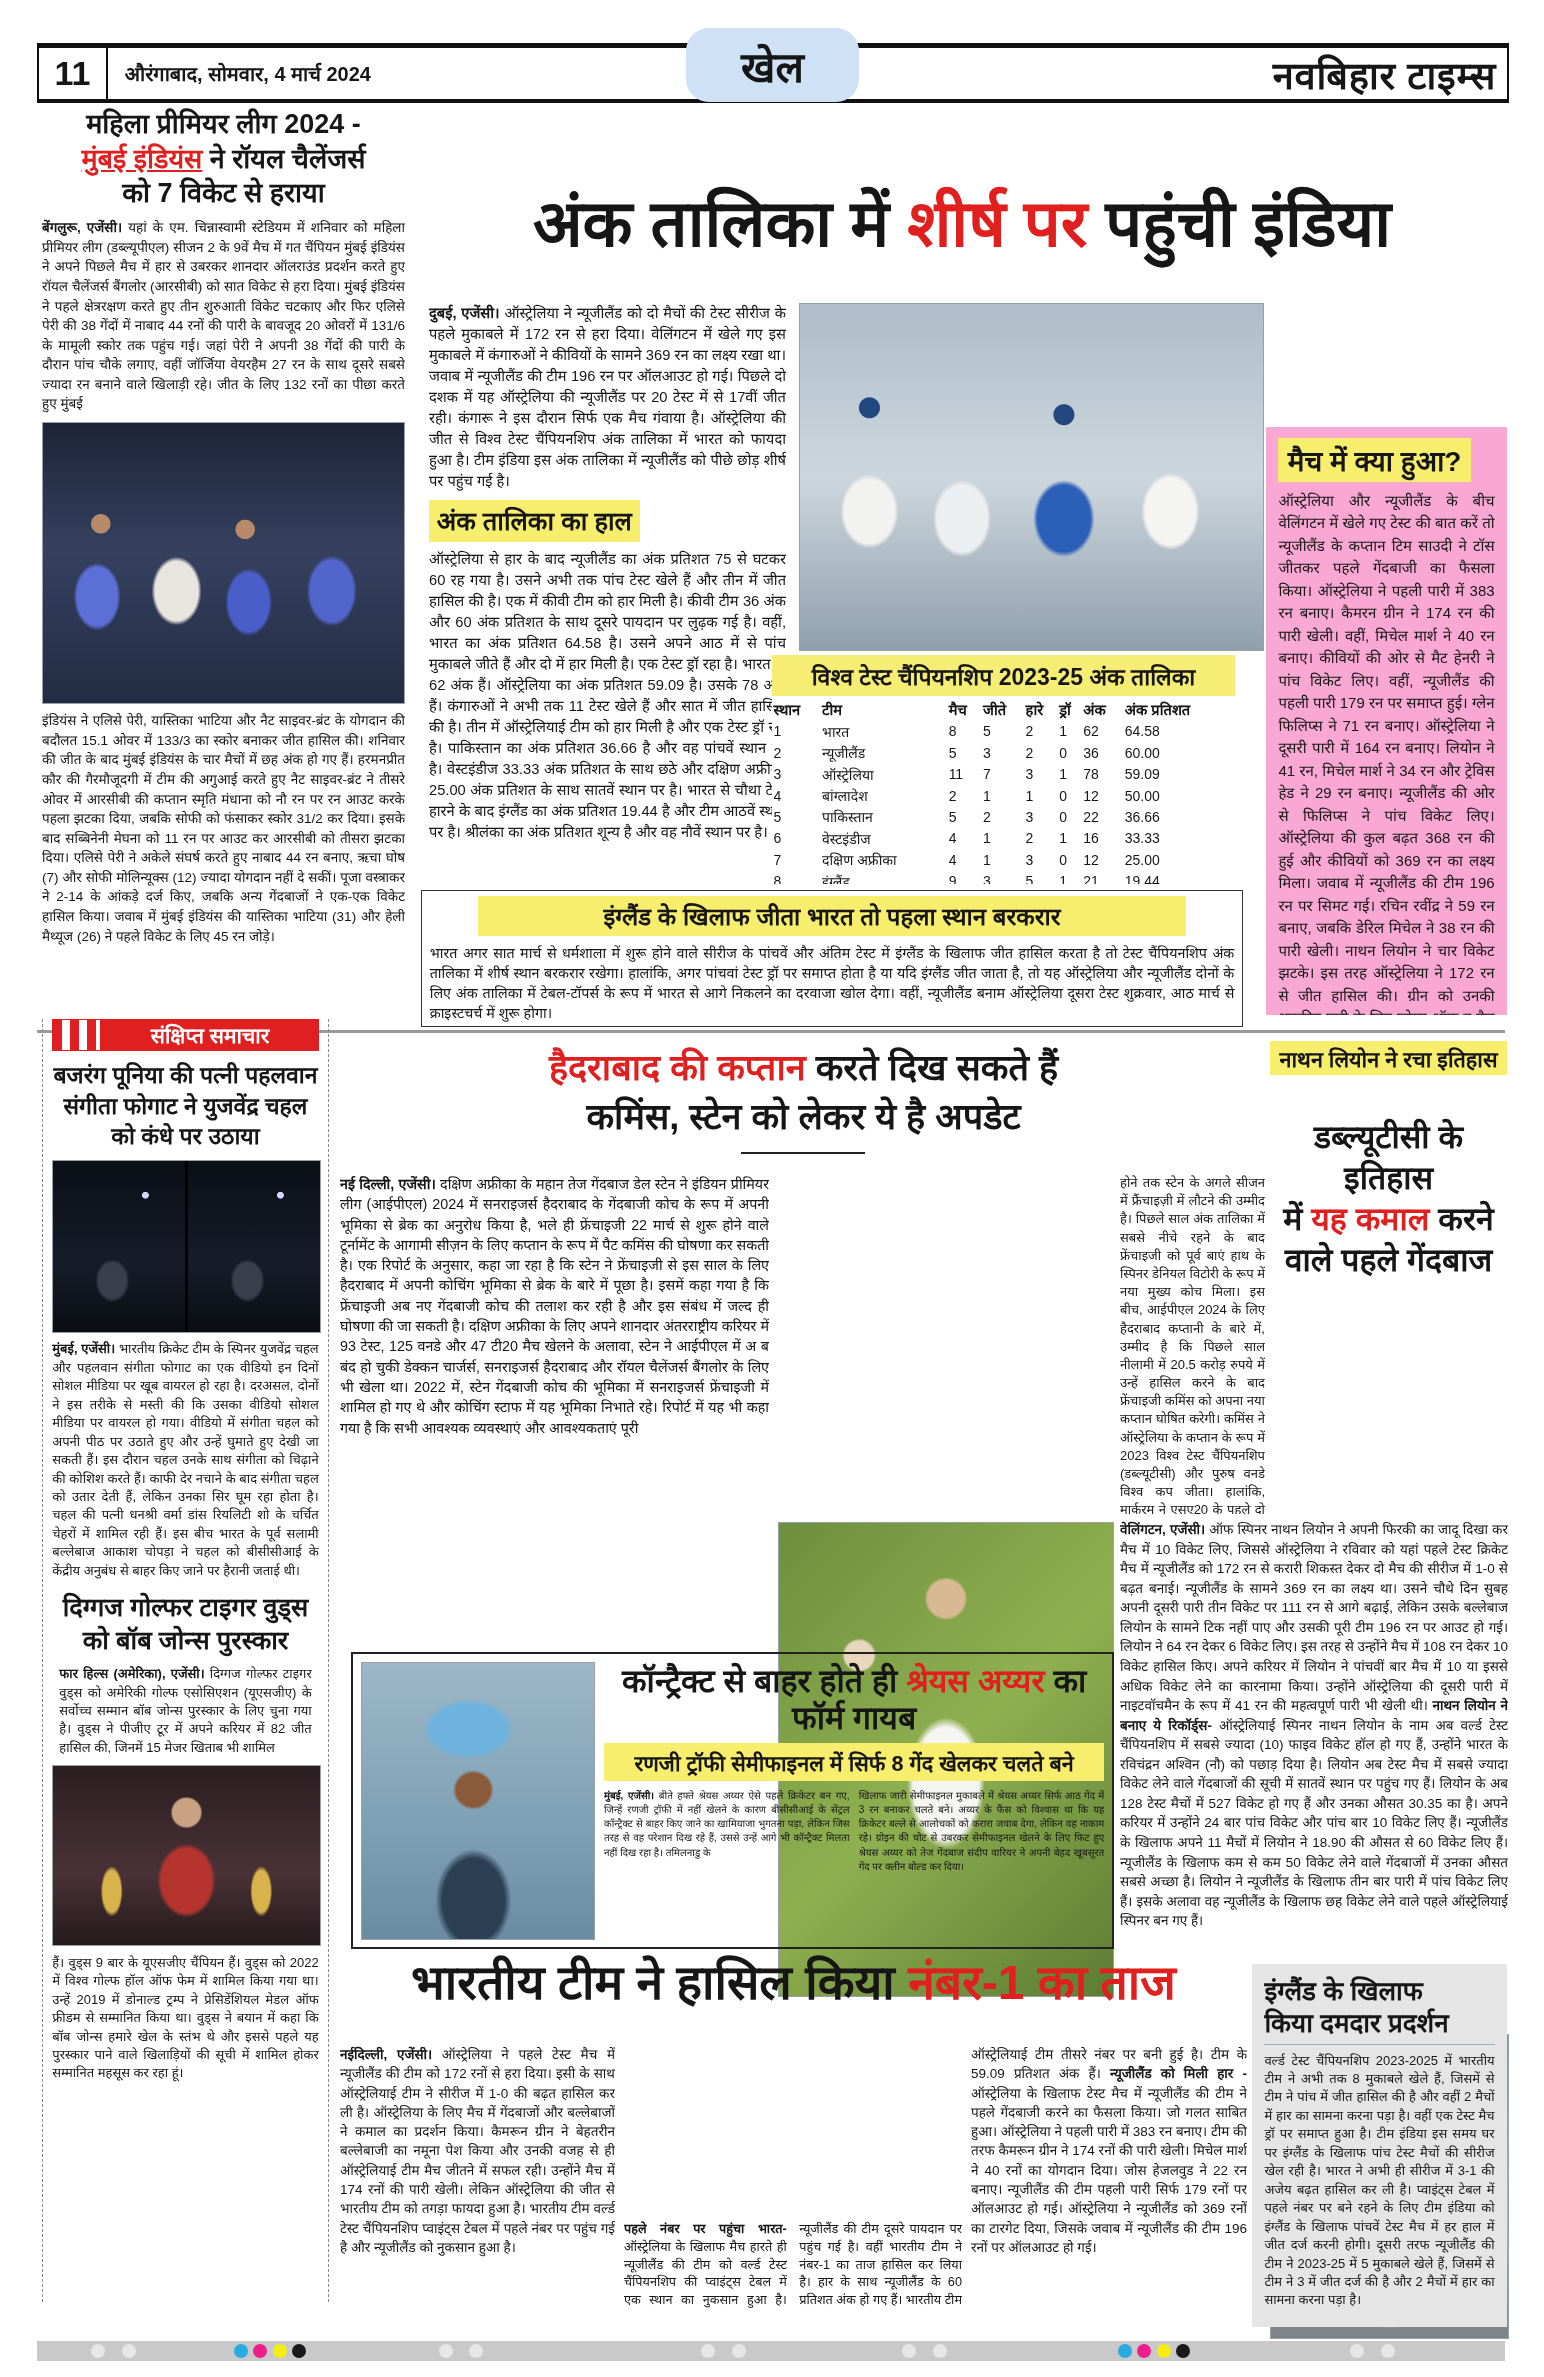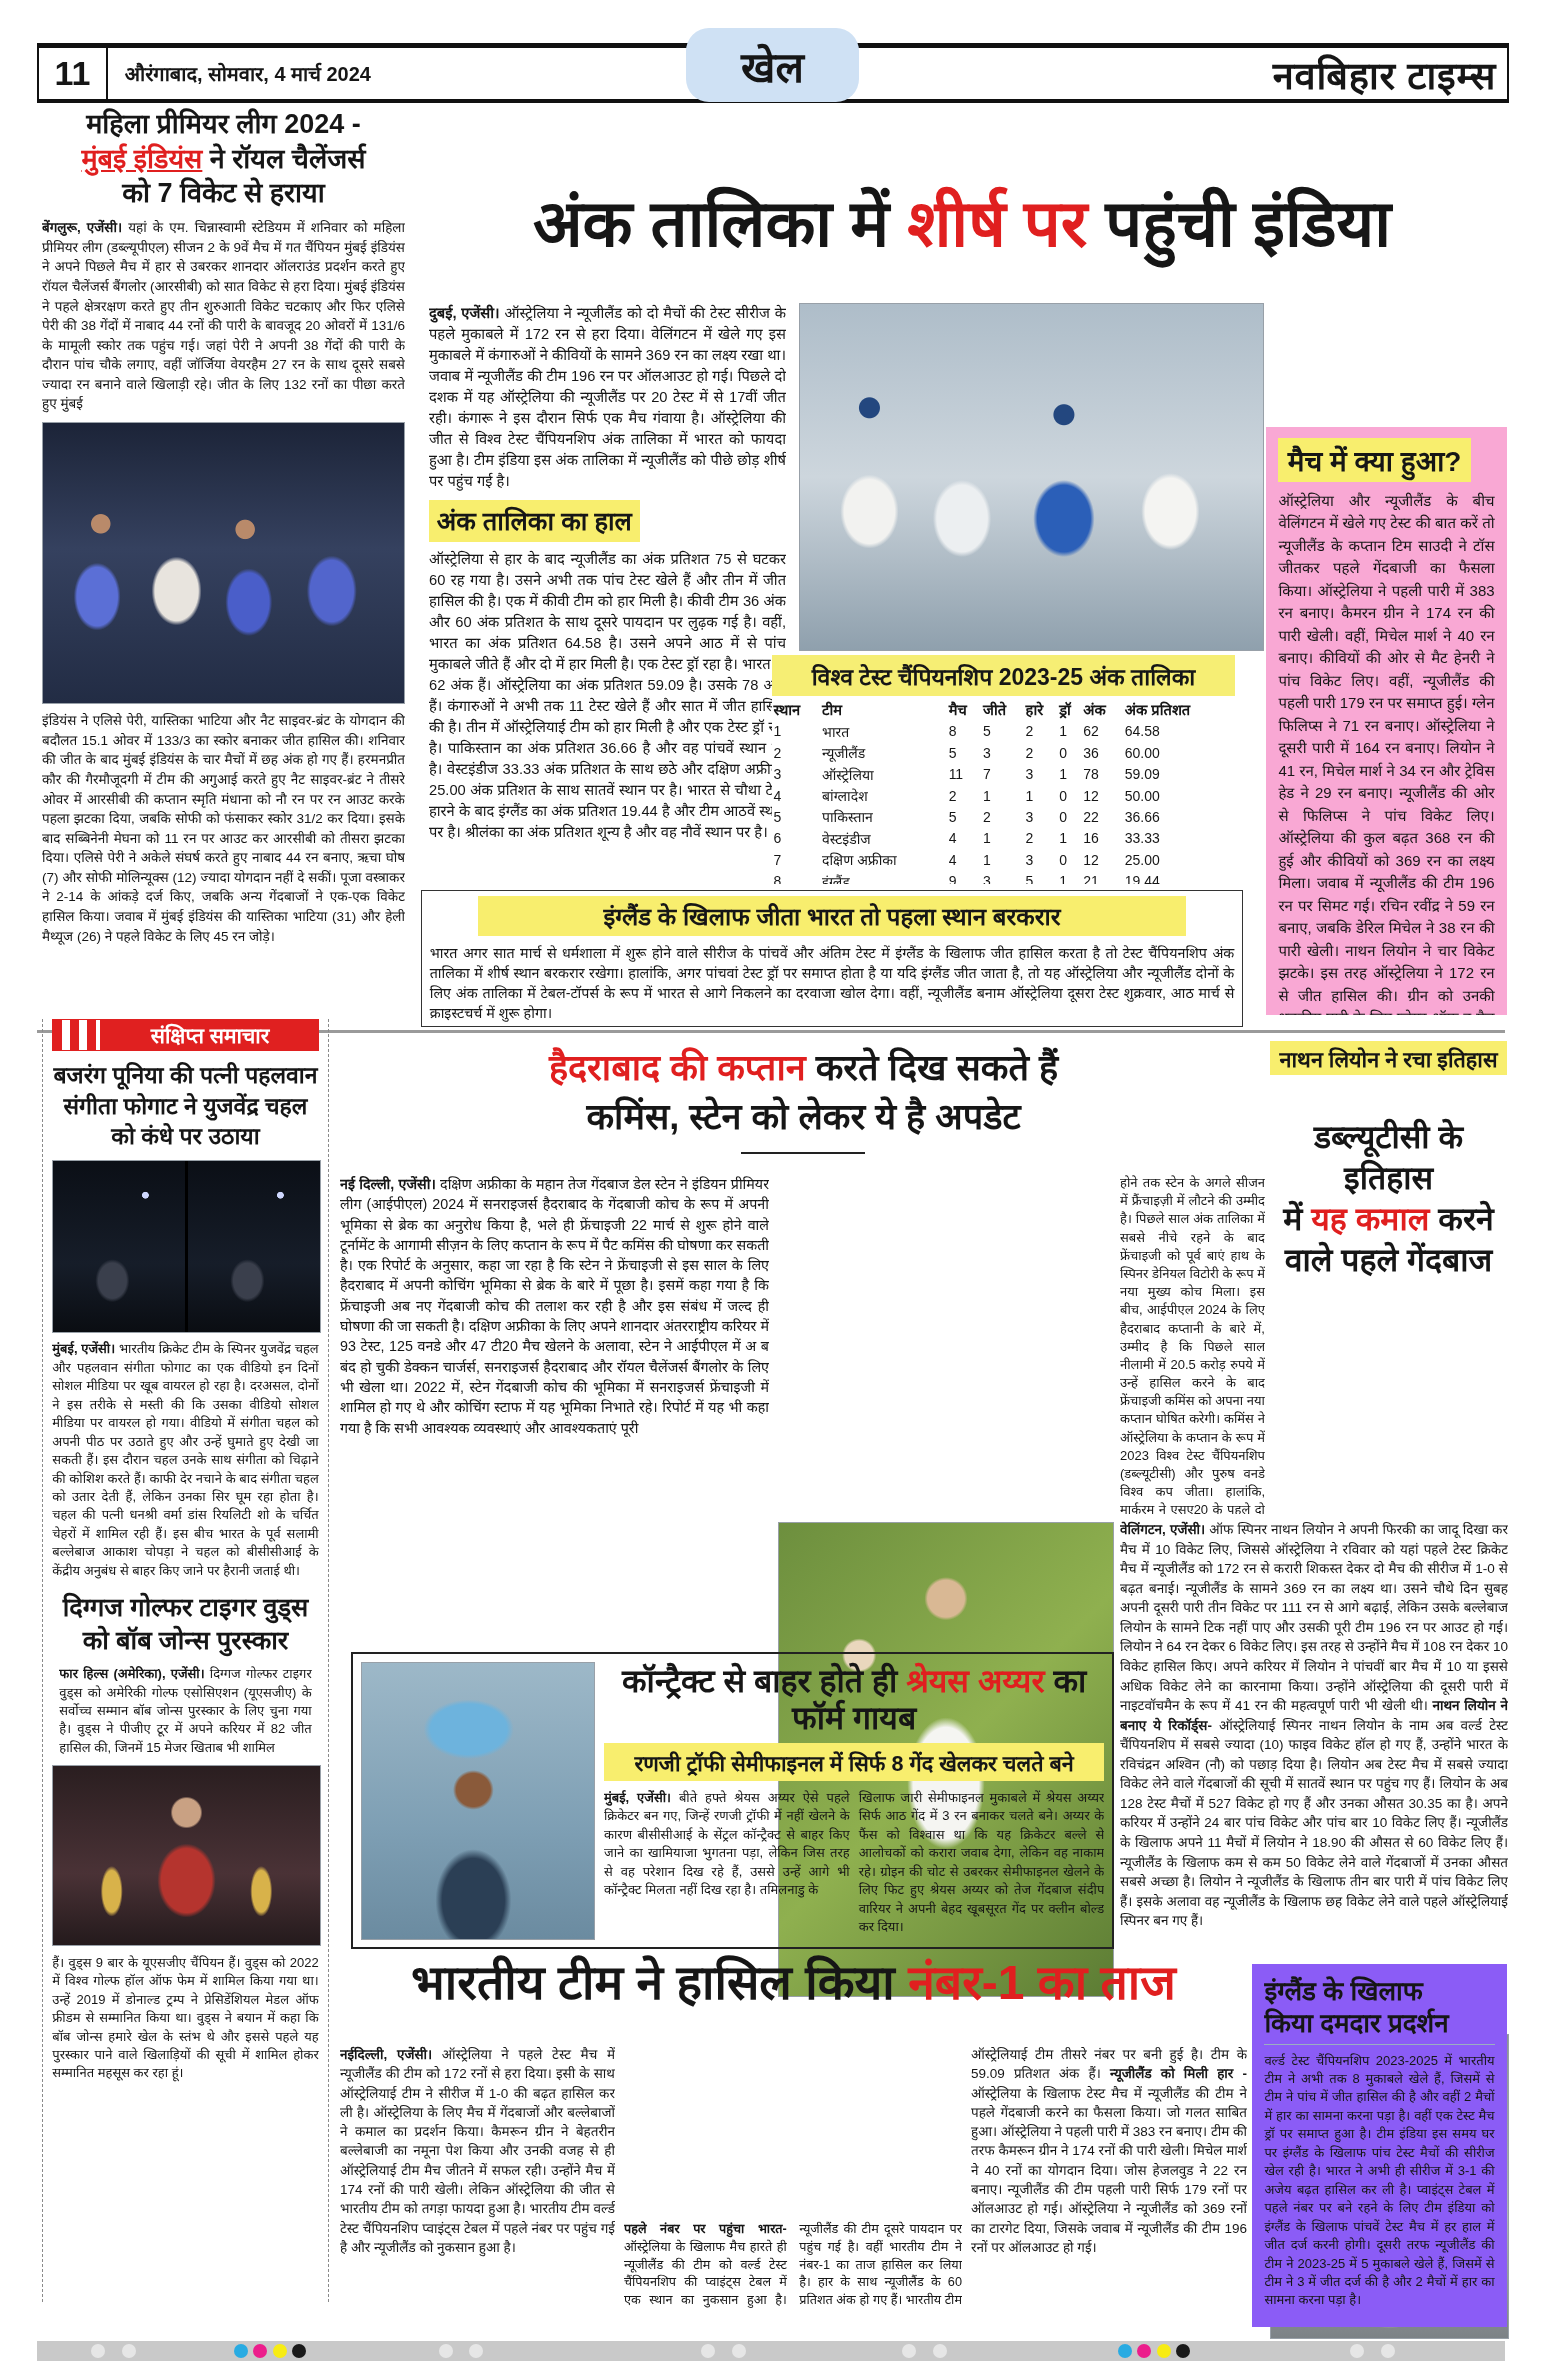--- a/index.html
+++ b/index.html
@@ -116,31 +116,31 @@
   
   .iyerbox{left:351px;top:1652px;width:763px;height:297px;border:2.3px solid #222;box-sizing:border-box;padding:7.7px;display:flex;gap:9.3px;}
   .ph-iyer{width:232px;height:276px;flex:none;background:
     radial-gradient(85px 56px at 46% 24%,#6db3dd 0 45%,transparent 53%),
     radial-gradient(37px 36px at 48% 46%,#8a5a3a 0 46%,transparent 55%),
     radial-gradient(69px 93px at 48% 86%,#2b3f55 0 45%,transparent 55%),
     linear-gradient(180deg,#9db8c8 0%,#7e9fb4 60%,#6b8ba0 100%);}
   .iyer-right{flex:1;display:flex;flex-direction:column;}
   .iyer-right h3{margin:1.5px 0 6.2px 0;font-size:32px;text-align:center;font-weight:bold;line-height:1.15;}
   .iyer-sub{background:#f8ee6e;text-align:center;font-size:21.6px;font-weight:bold;padding:4.6px 0;margin-bottom:7.7px;}
-  .iyer-cols{display:flex;gap:9px;font-size:13px;line-height:1.42;overflow:hidden;}
+  .iyer-cols{display:flex;gap:9px;font-size:10px;line-height:1.42;overflow:hidden;justify-content:flex-end;}
   .iyer-cols div{flex:1;}
 
   
   .num1-h{left:340px;top:1957px;width:907px;text-align:center;font-size:48px;font-weight:bold;line-height:1.1;white-space:nowrap;}
   .num1-col1{left:340px;top:2045px;width:275px;height:278px;font-size:13.5px;line-height:1.43;}
   .num1-cap{left:624px;top:2221px;width:338px;height:102px;column-count:2;column-gap:12.4px;font-size:12.7px;line-height:1.4;}
   .num1-col3{left:971px;top:2045px;width:276px;height:278px;font-size:13.5px;line-height:1.43;}
 
   
-  .bluebox{left:1252px;top:1964px;width:255px;height:363px;background:#8b5cf6;padding:10.8px 12.4px;box-sizing:border-box;}
+  .bluebox{left:1252px;top:1964px;width:255px;height:363px;background:#e5e5e5;padding:10.8px 12.4px;box-sizing:border-box;}
   .bluebox .t{font-size:26px;font-weight:bold;line-height:1.25;border-bottom:1.5px solid #9ab0bf;padding-bottom:4.6px;margin-bottom:6.2px;}
   .bluebox .b{font-size:13px;line-height:1.42;}
 
   
   .printstrip{left:37px;top:2341px;width:1468px;height:20px;background:#c9c9c9;}
   .dot{position:absolute;top:3.1px;width:14px;height:14px;border-radius:50%;}
   .dot.g{background:#e6e6e6;}
   .dot.c{background:#29abe2;}.dot.m{background:#ec1e8c;}.dot.y{background:#f7ec13;}.dot.k{background:#1a1a1a;}
 </style>
 </head>

